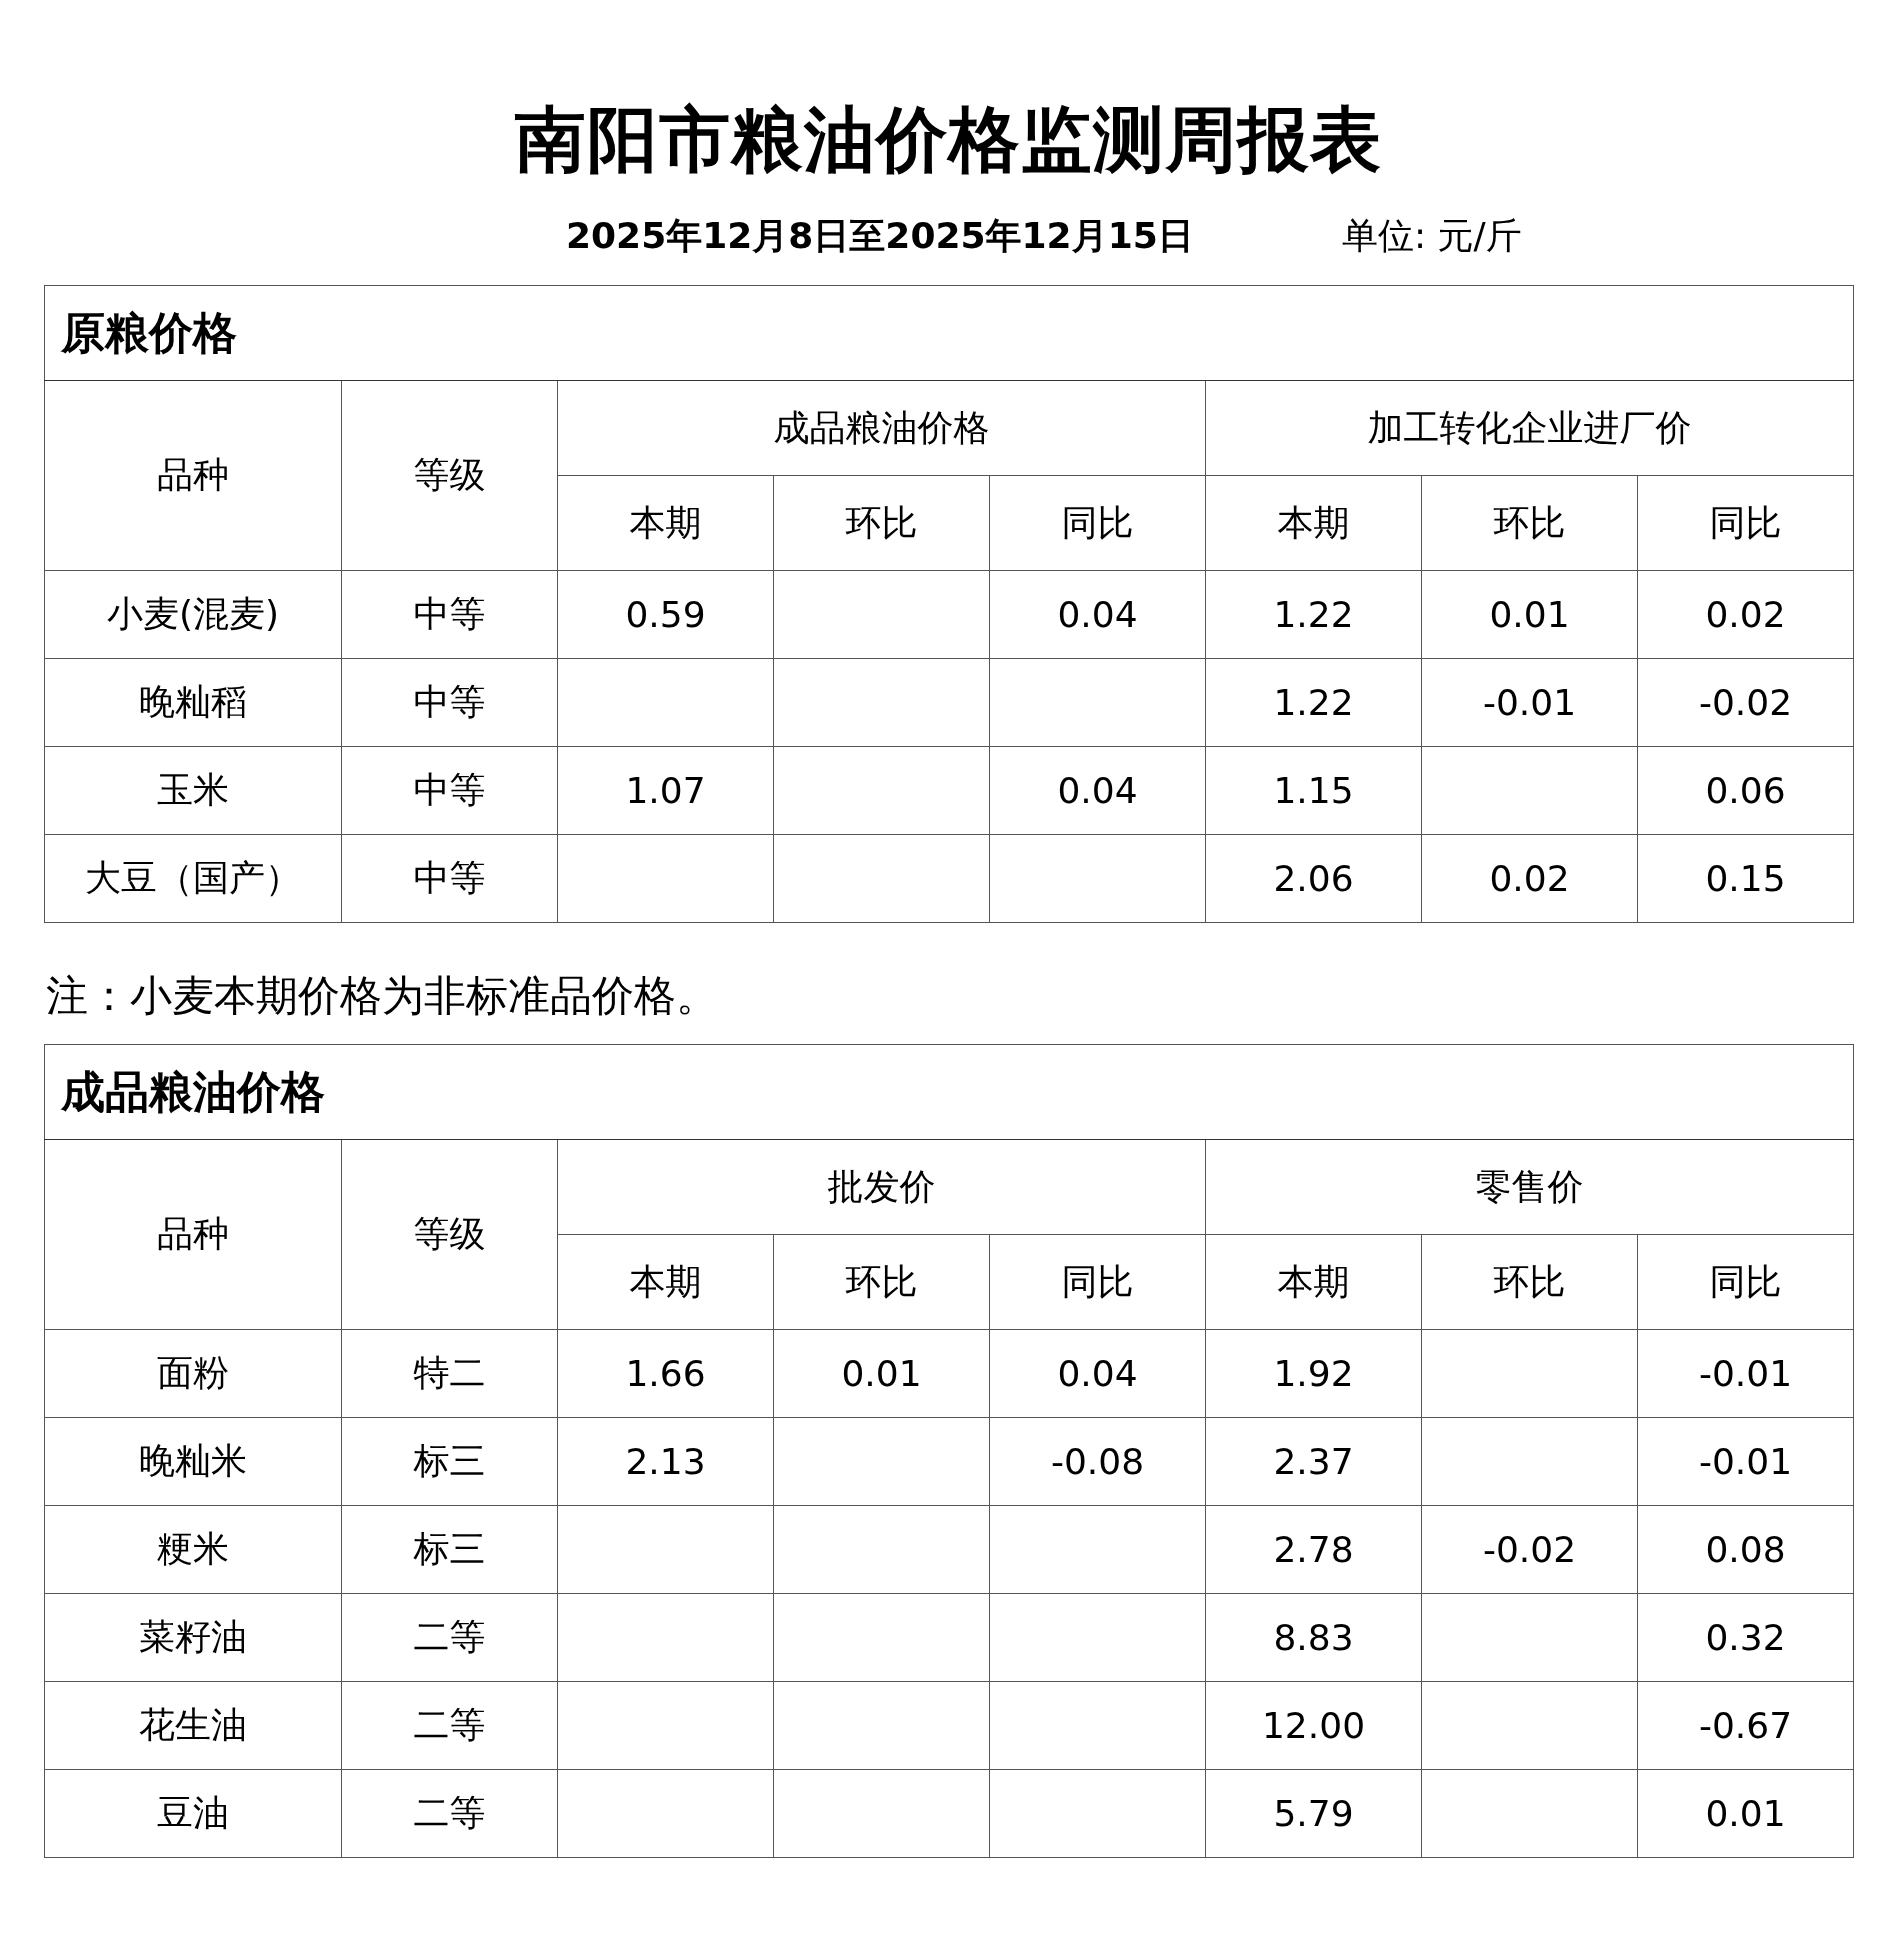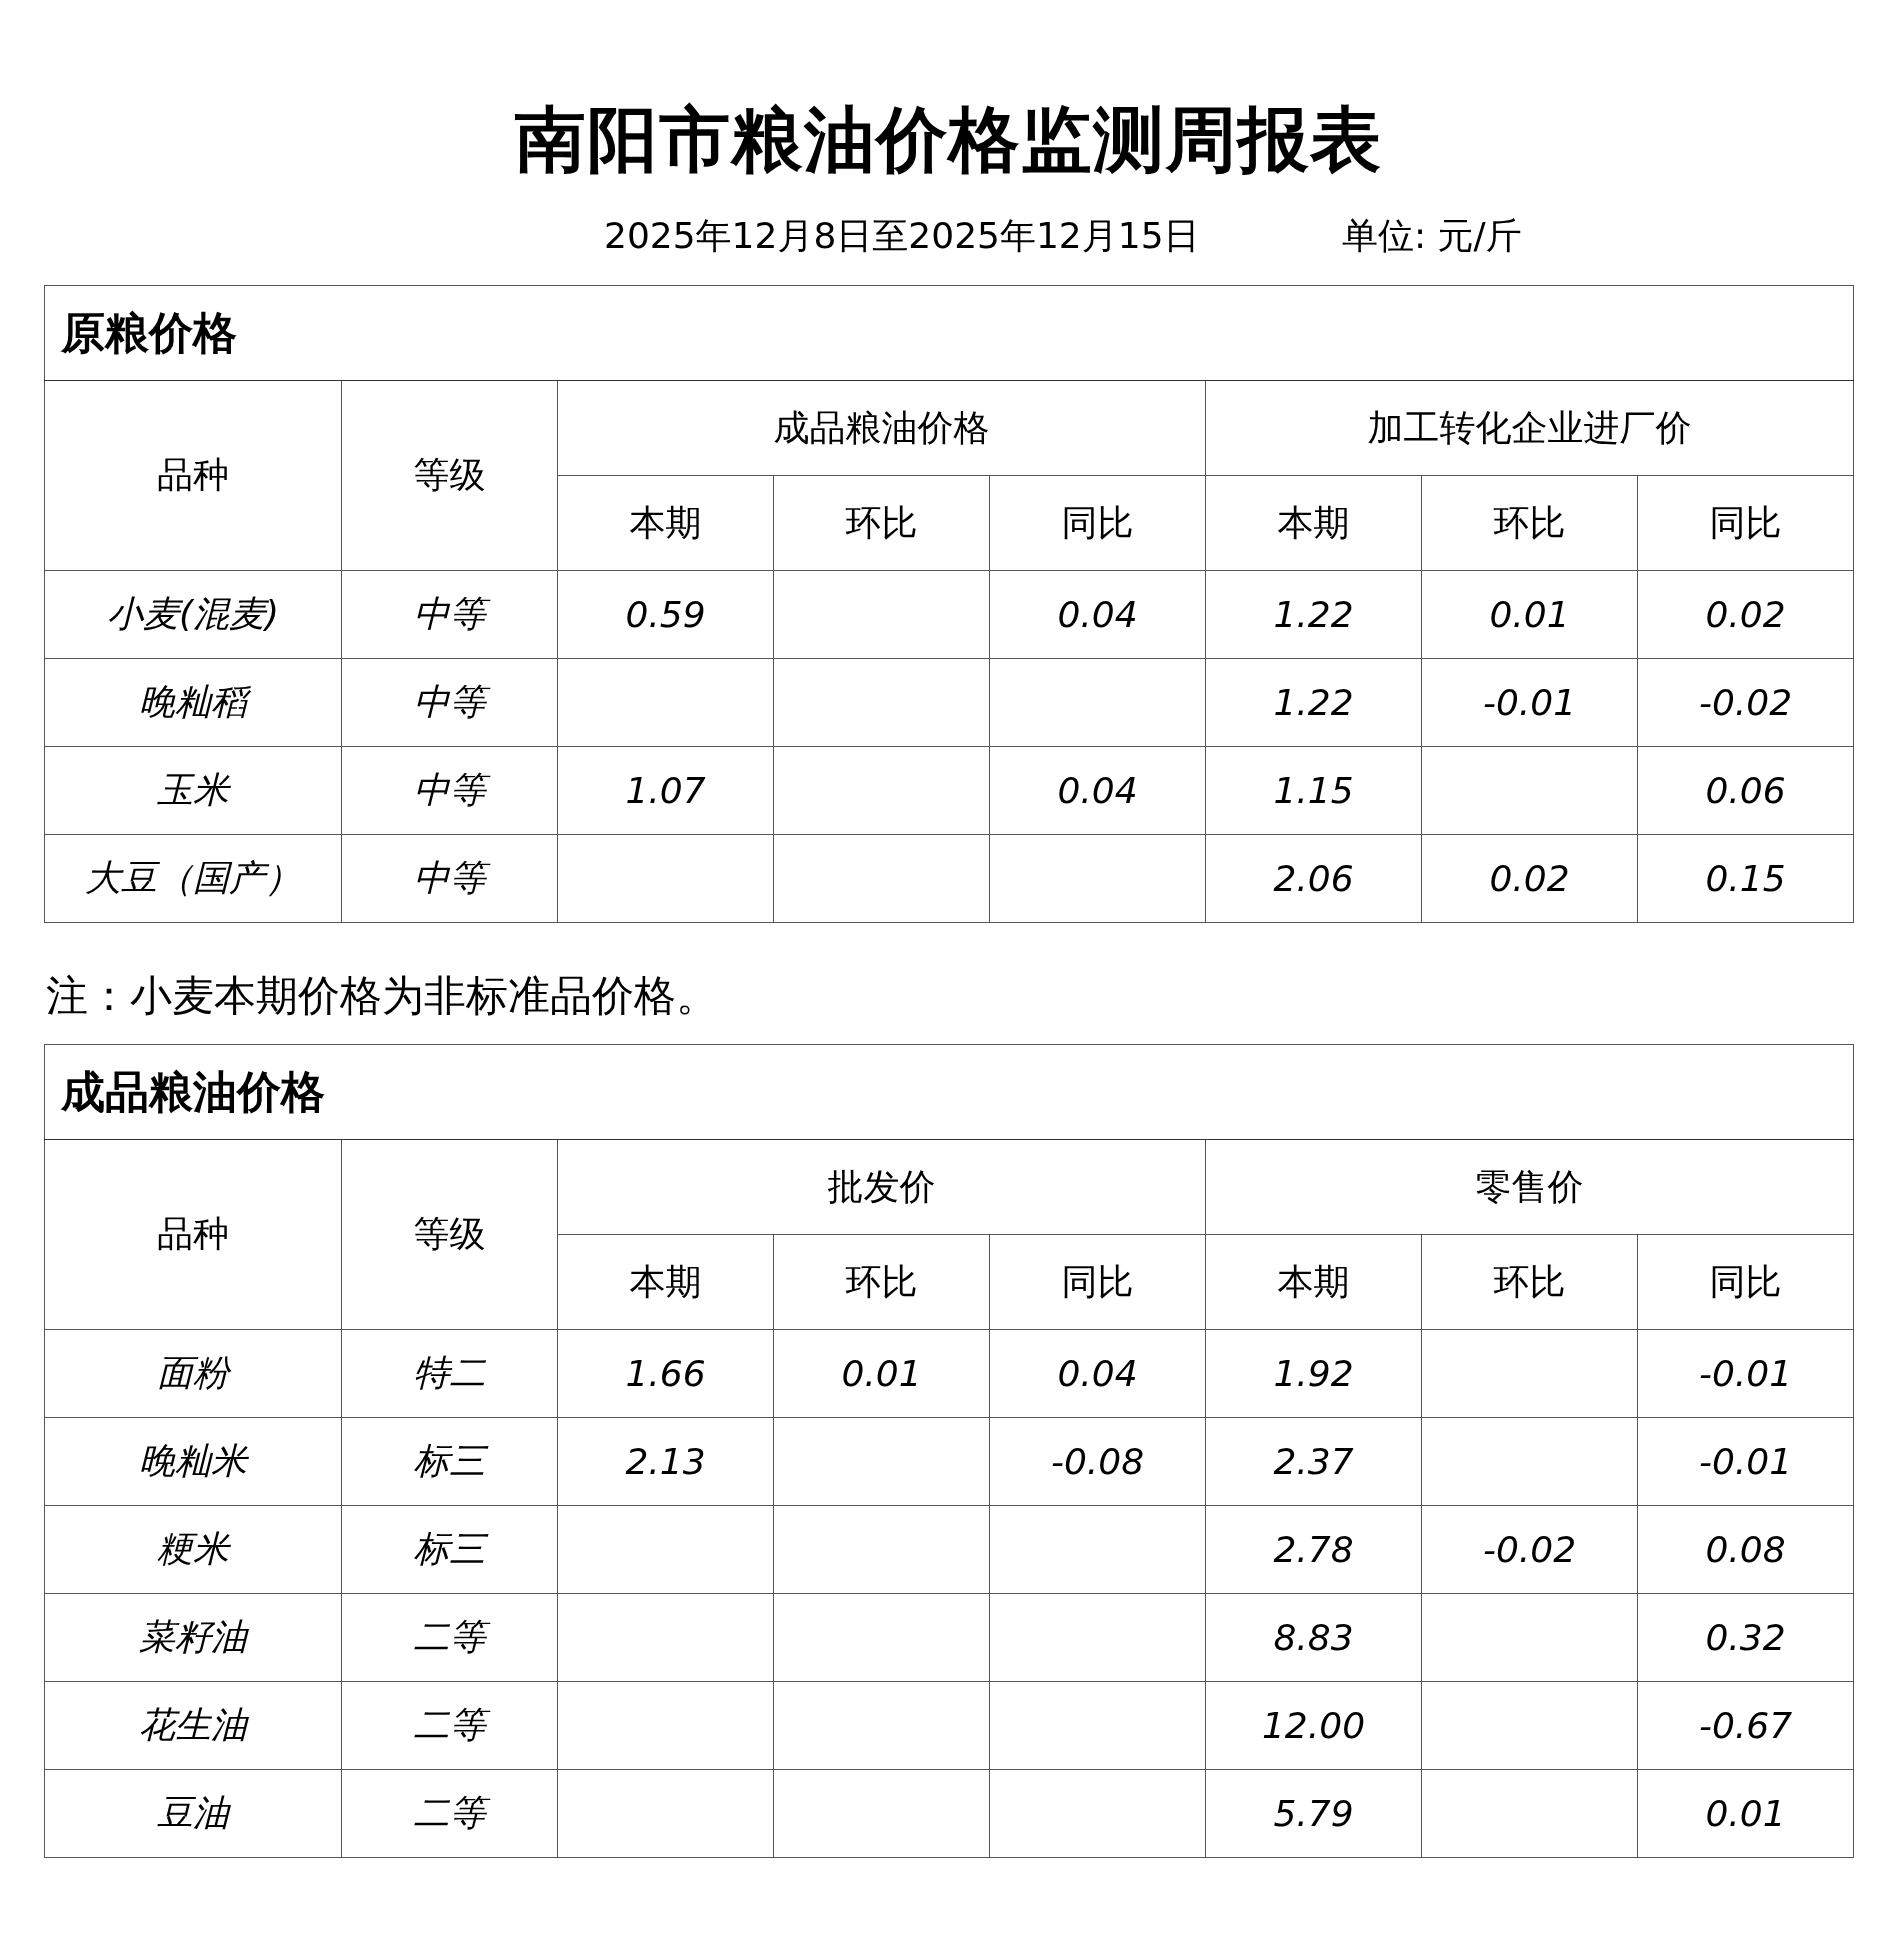--- a/index.html
+++ b/index.html
@@ -30,21 +30,22 @@
     position: absolute;
     top: 214px;
     left: 0;
     width: 1897px;
     height: 44px;
     font-size: 36px;
     line-height: 44px;
   }
   .subtitle .date {
     position: absolute;
-    left: 604px;
+    left: 566px;
+    font-weight: bold;
   }
   .subtitle .unit {
     position: absolute;
     left: 1342px;
   }
   table.grid {
     position: absolute;
     left: 44px;
     width: 1807px;
     border-collapse: collapse;
@@ -61,21 +62,21 @@
   }
   table.grid td.section {
     text-align: left;
     font-weight: bold;
     font-size: 44px;
     padding-left: 16px;
     border-bottom: 1.3px solid #333;
   }
   table.grid tr.sec-row { height: 95px; }
   table.grid tr.hdr-row { height: 95px; }
-  table.grid tr.data-row { height: 88px; font-style: italic; }
+  table.grid tr.data-row { height: 88px; }
   table.grid tr.data-row td { border-top: 1.9px solid #333; }
   .t1 { top: 285px; }
   .t2 { top: 1044px; }
   .note {
     position: absolute;
     left: 46px;
     top: 974px;
     font-size: 42px;
     line-height: 44px;
   }

